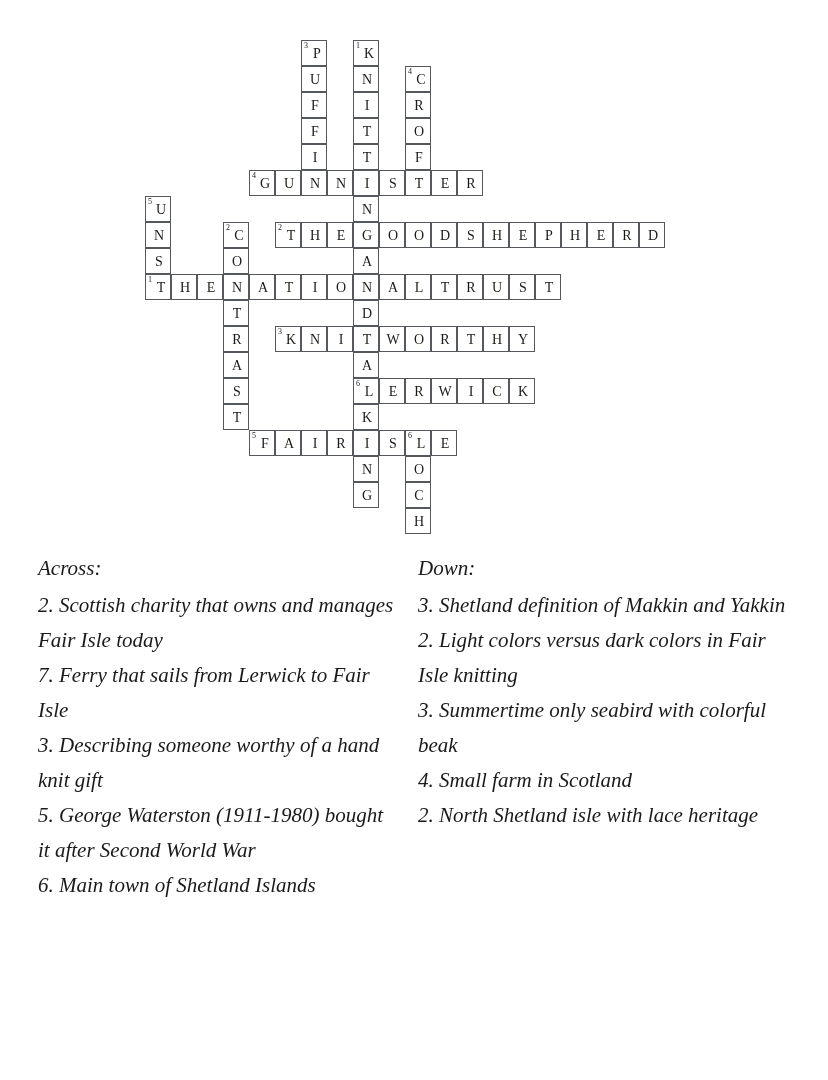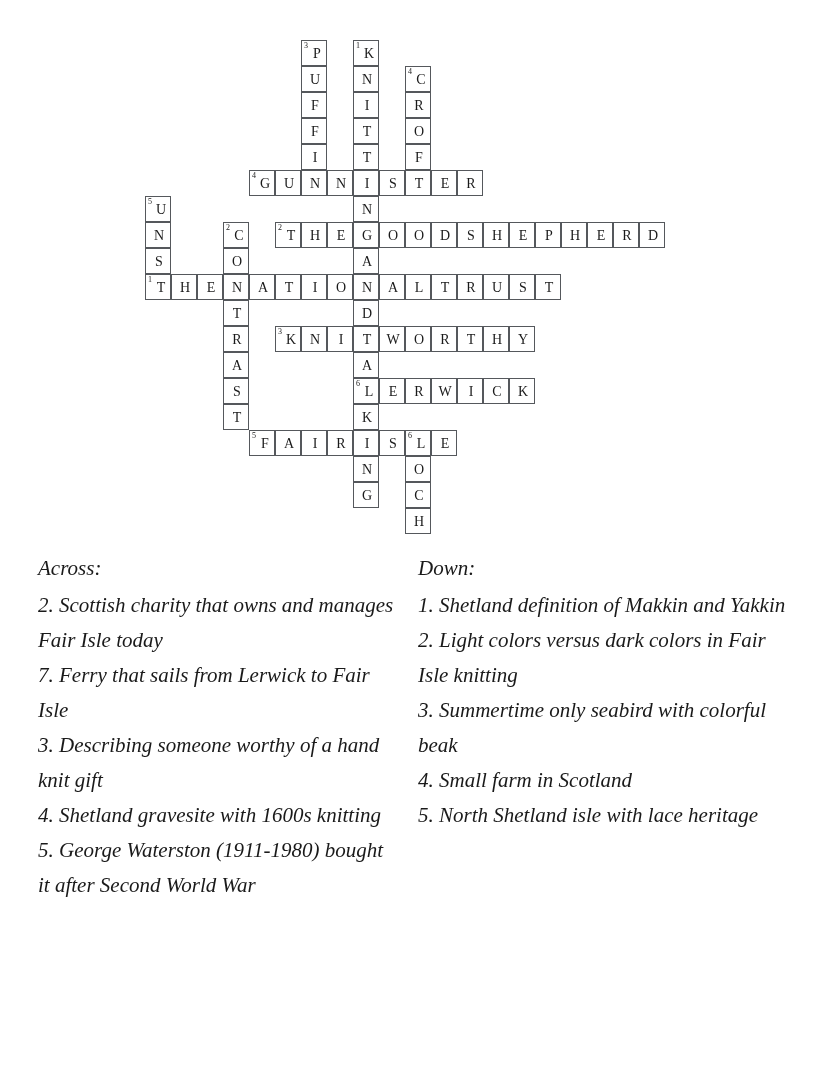--- a/index.html
+++ b/index.html
@@ -400,27 +400,27 @@
     </div>
   </div>
 
 <div id="clues">
   <div class="clue-col" id="across-col">
     <p class="clue-heading">Across:</p>
     <div id="across-list">
         <p class="clue-item">2. Scottish charity that owns and manages Fair Isle today</p>
         <p class="clue-item">7. Ferry that sails from Lerwick to Fair Isle</p>
         <p class="clue-item">3. Describing someone worthy of a hand knit gift</p>
-        <p class="clue-item">4. Shetland gravesite with 1600s knitting</p>
         <p class="clue-item">5. George Waterston (1911-1980) bought it after Second World War</p>
+        <p class="clue-item">6. Main town of Shetland Islands</p>
       </div>
   </div>
   <div class="clue-col" id="down-col">
     <p class="clue-heading">Down:</p>
     <div id="down-list">
-        <p class="clue-item">1. Shetland definition of Makkin and Yakkin</p>
+        <p class="clue-item">3. Shetland definition of Makkin and Yakkin</p>
         <p class="clue-item">2. Light colors versus dark colors in Fair Isle knitting</p>
         <p class="clue-item">3. Summertime only seabird with colorful beak</p>
         <p class="clue-item">4. Small farm in Scotland</p>
-        <p class="clue-item">5. North Shetland isle with lace heritage</p>
+        <p class="clue-item">2. North Shetland isle with lace heritage</p>
       </div>
   </div>
 </div>
 
 </body></html>

